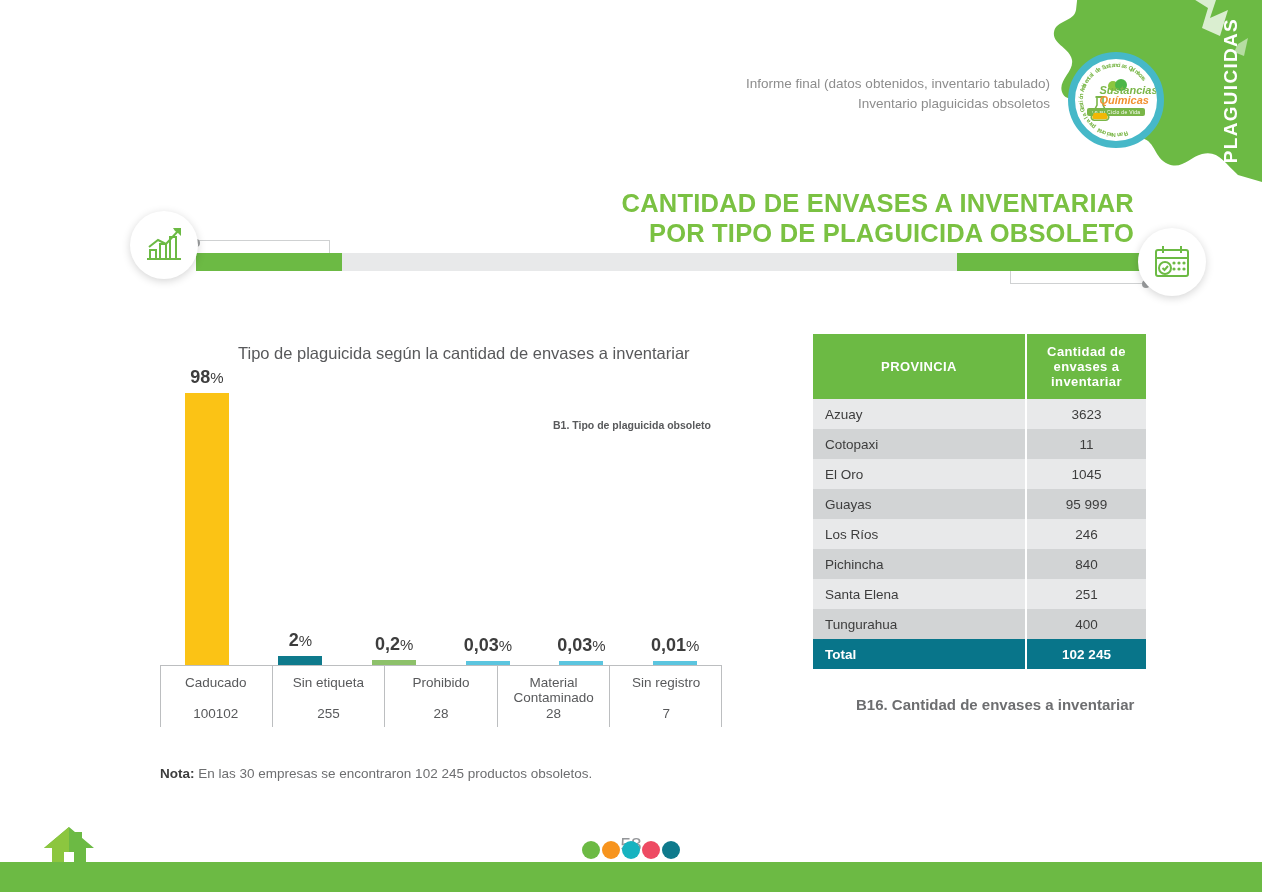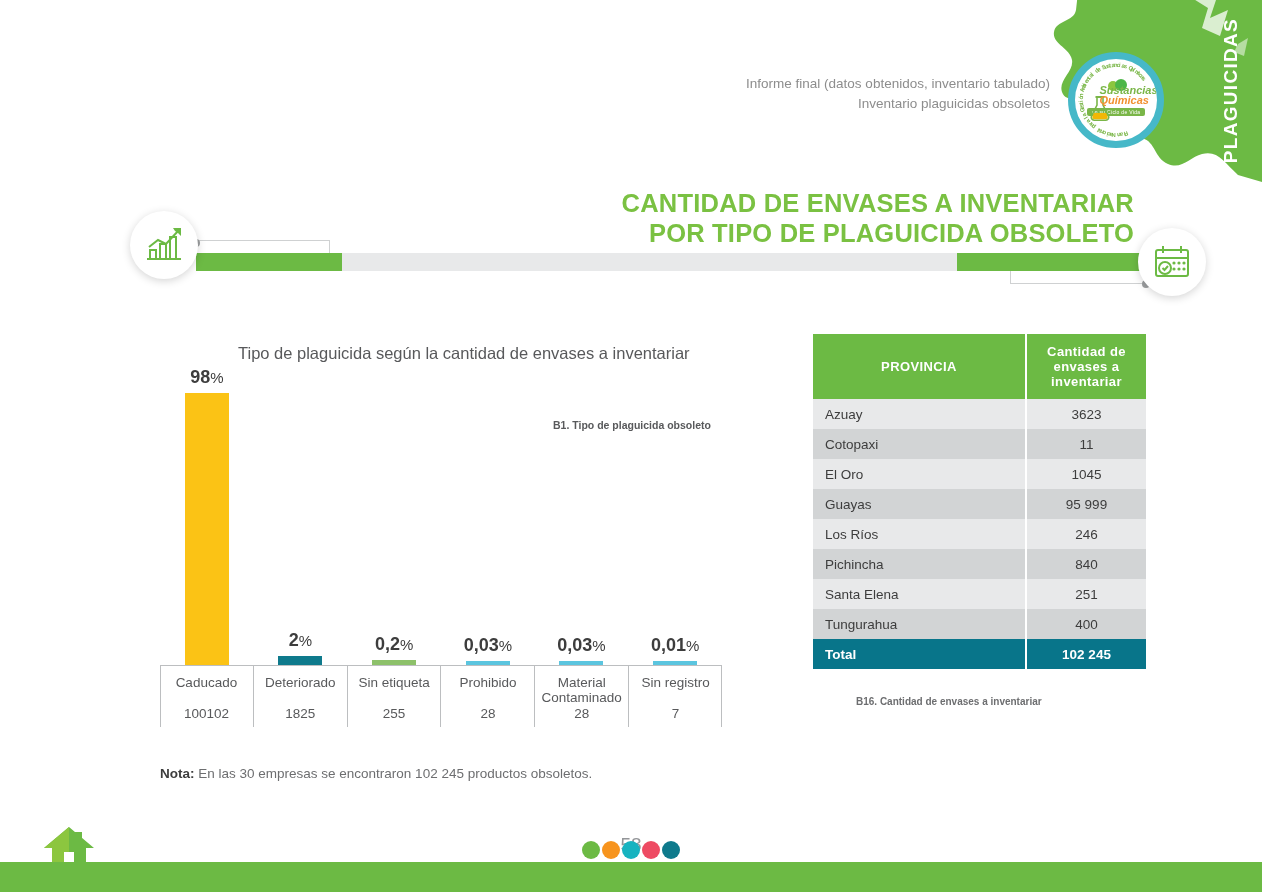--- a/index.html
+++ b/index.html
@@ -247,21 +247,21 @@
   .dtable td.c2 { text-align: center; border-left: 2px solid #ffffff; }
   .dtable tr.odd td { background: #e8e9ea; }
   .dtable tr.even td { background: #d2d4d5; }
   .dtable tr.total td {
     background: #08758a;
     color: #ffffff;
     font-weight: bold;
   }
   .table-caption {
     position: absolute; left: 813px; top: 696px;
-    font-size: 10px; color: #6d6e70; font-weight: bold; padding-left: 43px;
+    font-size: 15px; color: #6d6e70; font-weight: bold; padding-left: 43px;
   }
 
   
   .footer-strip {
     position: absolute; left: 0; bottom: 0;
     width: 1262px; height: 30px;
     background: #6cba44;
   }
   .home-icon { position: absolute; left: 41px; bottom: 28px; }
   .pagenum {
@@ -458,24 +458,20 @@
         <div class="bar-rect" style="height: 4px; background: rgb(91, 197, 223);"></div>
       </div>
     </div>
 
   <div class="axis-grid" id="axis-grid">
       <div class="axis-cell">
         <div class="axis-name">Caducado</div>
         <div class="axis-val">100102</div>
       </div>
       <div class="axis-cell">
-        <div class="axis-name">Deteriorado</div>
-        <div class="axis-val">1825</div>
-      </div>
-      <div class="axis-cell">
         <div class="axis-name">Sin etiqueta</div>
         <div class="axis-val">255</div>
       </div>
       <div class="axis-cell">
         <div class="axis-name">Prohibido</div>
         <div class="axis-val">28</div>
       </div>
       <div class="axis-cell">
         <div class="axis-name">Material Contaminado</div>
         <div class="axis-val">28</div>

